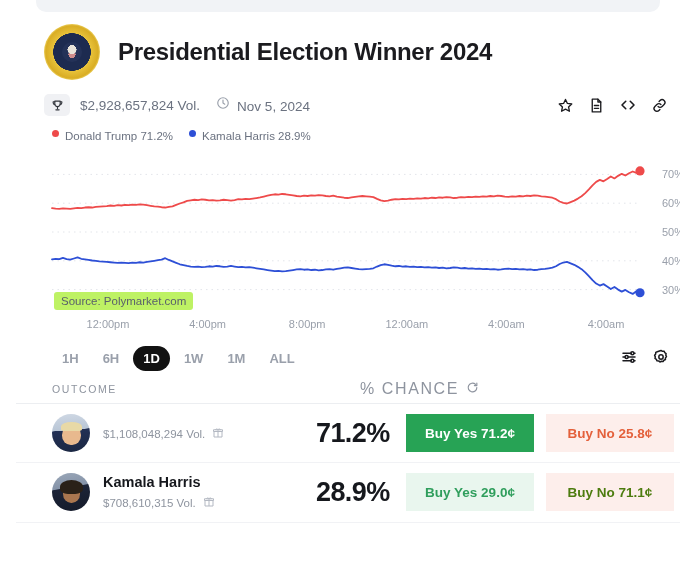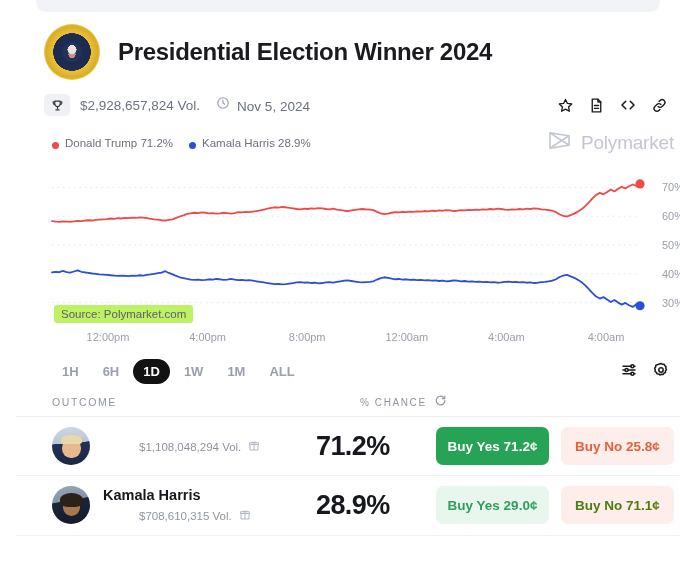--- a/index.html
+++ b/index.html
@@ -120,21 +120,21 @@
   }
 
   
   .legend-row {
     display: flex;
     align-items: center;
     padding: 14px 22px 0 36px;
   }
   .legend-item {
     display: flex;
-    align-items: flex-end;
+    align-items: flex-start;
     margin-right: 16px;
   }
   .legend-dot {
     width: 7px;
     height: 7px;
     border-radius: 50%;
     margin-right: 6px;
   }
   .legend-label {
     font-size: 11.5px;
@@ -224,21 +224,21 @@
     color: #8e949f;
   }
   .col-chance-wrap {
     display: flex;
     align-items: center;
     gap: 7px;
     position: absolute;
     left: 308px;
   }
   .col-chance {
-    font-size: 10px;
+    font-size: 16px;
     letter-spacing: 1.6px;
     color: #8e949f;
     text-align: center;
   }
   .thead-inner {
     position: relative;
     display: flex;
     align-items: center;
     width: 100%;
   }
@@ -314,41 +314,40 @@
   }
   .row-vol-line {
     display: flex;
     align-items: center;
     gap: 7px;
     margin-top: 1px;
   }
   .row-vol {
     font-size: 11.5px;
     color: #8e949f;
-    margin-left: 36px;
   }
   .row-pct {
     position: absolute;
     left: 300px;
     font-size: 27px;
     font-weight: bold;
     color: #16181d;
     letter-spacing: -0.6px;
   }
   .row-buttons {
     position: absolute;
     right: 22px;
     display: flex;
     align-items: center;
     gap: 12px;
   }
   .btn {
-    width: 113px;
+    width: 128px;
     height: 38px;
-    border-radius: 7px;
+    border-radius: 0;
     border: none;
     font-size: 13.5px;
     font-weight: bold;
     font-family: "Liberation Sans", sans-serif;
     cursor: pointer;
     display: flex;
     align-items: center;
     justify-content: center;
   }
   .btn-yes-solid { background: #27a355; color: #ffffff; }
@@ -423,29 +422,20 @@
     <div class="legend-row">
       <span class="legend-item">
         <span class="legend-dot" style="background:#ee4a4a"></span>
         <span class="legend-label">Donald Trump 71.2%</span>
       </span>
       <span class="legend-item">
         <span class="legend-dot" style="background:#2d4fd6"></span>
         <span class="legend-label">Kamala Harris 28.9%</span>
       </span>
       <span class="spacer"></span>
-      <span class="watermark">
-        <span>
-          <svg width="25" height="21" viewBox="0 0 26 22" fill="none" stroke="#c3c7d1" stroke-width="1.7" stroke-linejoin="round">
-            <path d="M3 3l20 3v10L3 19z"></path>
-            <path d="M3 3l20 13M23 6L3 19"></path>
-          </svg>
-        </span>
-        <span class="watermark-text">Polymarket</span>
-      </span>
     </div>
 
     <div class="chart-wrap">
       <svg class="chart-svg" id="chart-svg" width="680" height="170" viewBox="0 0 680 170">
           <line x1="36" x2="624" y1="137.6" y2="137.6" stroke="#e3e5ea" stroke-width="1" stroke-dasharray="1.5 4"></line>
           <text x="646" y="141.6" fill="#9aa0ab" font-size="11" font-family="&quot;Liberation Sans&quot;, sans-serif">30%</text>
           <line x1="36" x2="624" y1="108.80000000000001" y2="108.80000000000001" stroke="#e3e5ea" stroke-width="1" stroke-dasharray="1.5 4"></line>
           <text x="646" y="112.80000000000001" fill="#9aa0ab" font-size="11" font-family="&quot;Liberation Sans&quot;, sans-serif">40%</text>
           <line x1="36" x2="624" y1="80" y2="80" stroke="#e3e5ea" stroke-width="1" stroke-dasharray="1.5 4"></line>
           <text x="646" y="84" fill="#9aa0ab" font-size="11" font-family="&quot;Liberation Sans&quot;, sans-serif">50%</text>

